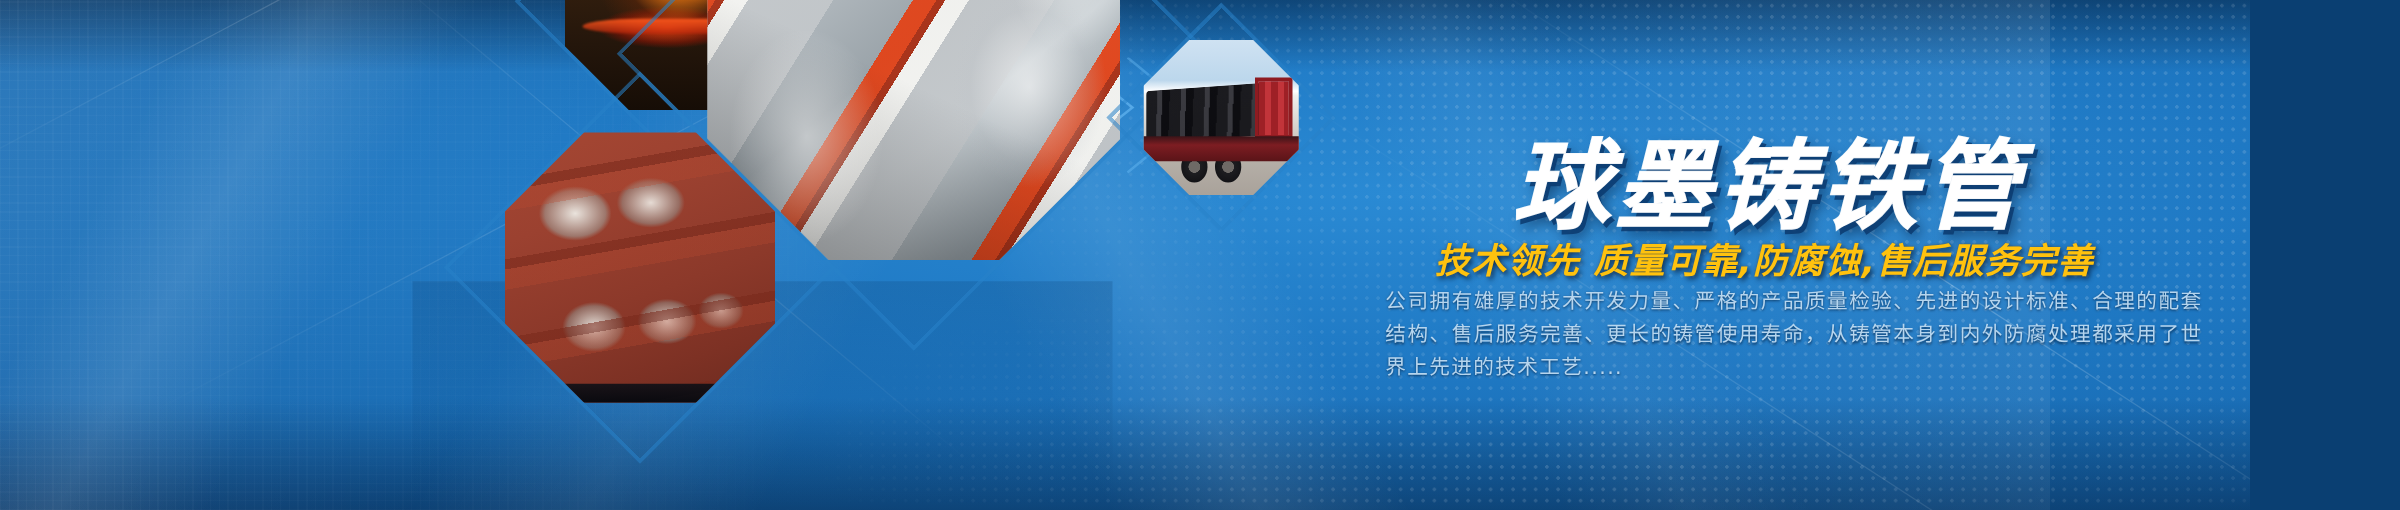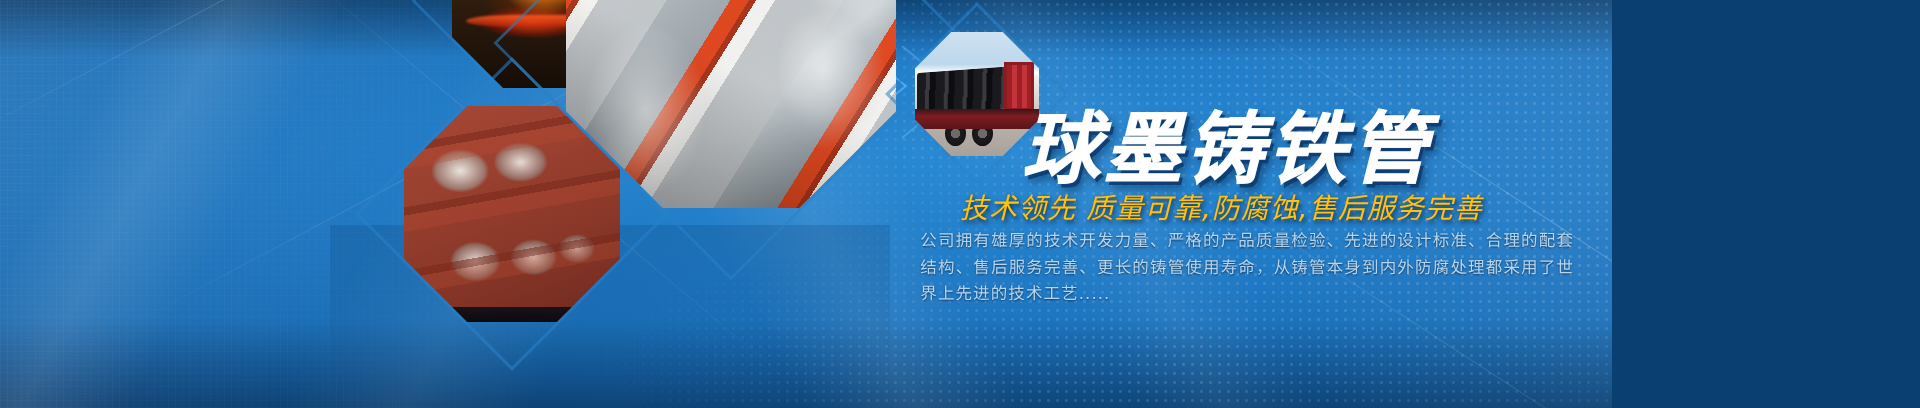--- a/index.html
+++ b/index.html
@@ -1,20 +1,20 @@
 <!DOCTYPE html>
 <html lang="zh-CN"><head>
 <meta charset="utf-8">
 <title>Banner</title>
 <style>
   * { margin:0; padding:0; box-sizing:border-box; }
   html,body{ background:#0a3f72; }
   .banner{
     position:relative;
-    width:1612px; height:408px;
+    width:1800px; height:408px;
     overflow:hidden;
     font-family:"DejaVu Sans","Liberation Sans",sans-serif;
     background:
       linear-gradient(180deg, rgba(3,30,60,.55) 0%, rgba(3,30,60,0) 14%),
       linear-gradient(180deg, rgba(2,24,52,0) 78%, rgba(2,24,52,.45) 100%),
       radial-gradient(140% 120% at 62% 38%, #2a8ad4 0%, #1f79c4 28%, #186bb3 50%, #11579b 72%, #0b4180 100%);
   }
 
   
   .bg-layer{ position:absolute; inset:0; pointer-events:none; }
@@ -159,21 +159,21 @@
     font-size:78px; font-weight:800; font-style:italic;
     letter-spacing:4px; color:#ffffff; white-space:nowrap;
     text-shadow:
        3px 4px 0 rgba(10,58,110,.85),
        5px 7px 10px rgba(4,30,62,.55);
     -webkit-text-stroke:1px rgba(255,255,255,.9);
   }
 
   .subtitle{
     position:absolute; left:128px; top:186px;
-    font-size:28px; font-weight:400; font-style:italic;
+    font-size:28px; font-weight:700; font-style:italic;
     letter-spacing:1px; color:#ffc20e; white-space:nowrap;
     text-shadow: 2px 3px 4px rgba(6,34,68,.8), 0 0 2px rgba(120,70,0,.5);
   }
 
   .desc{
     position:absolute; left:52px; top:228px; width:690px;
     font-size:16.5px; line-height:1.62; color:#bcd9f0;
     text-align:justify; letter-spacing:1.1px;
     text-shadow: 0 1px 2px rgba(4,28,58,.75);
     opacity:.96;

